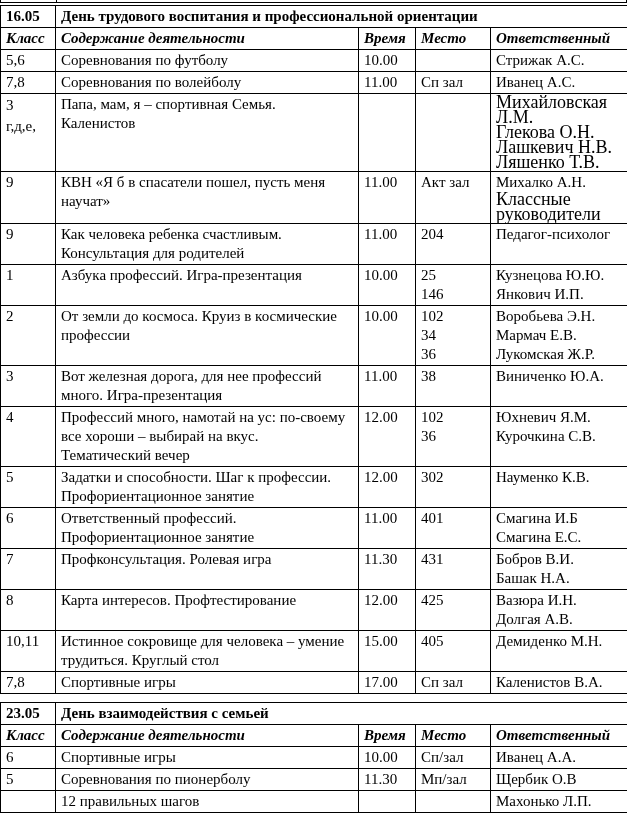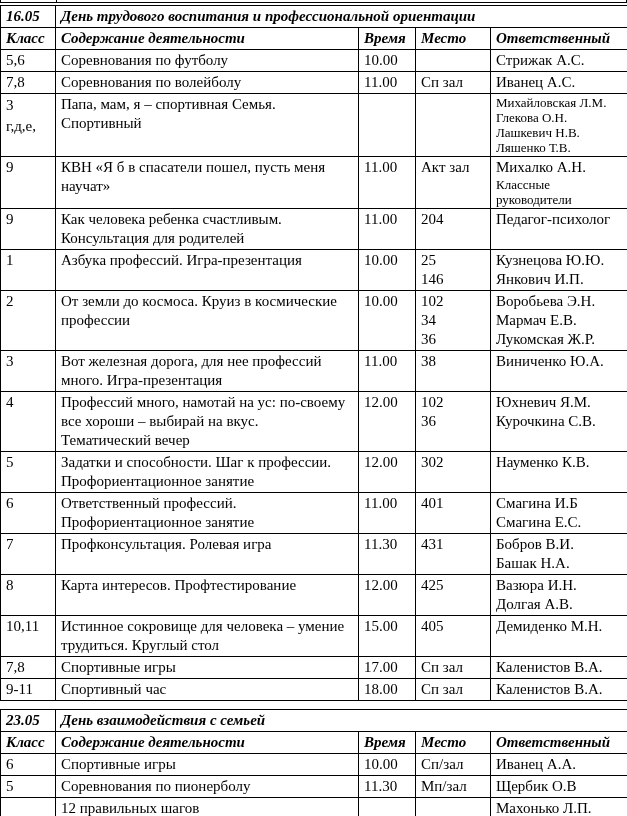--- a/index.html
+++ b/index.html
@@ -37,24 +37,24 @@
   table.schedule + table.schedule { margin-top: 8px; }
   td {
     border: 1px solid #000;
     vertical-align: top;
     padding: 1px 4px 1px 5px;
     font-size: 15px;
     line-height: 19px;
     overflow: hidden;
     word-wrap: break-word;
   }
-  tr.section-header-row td { font-weight: bold; font-style: italic; }
+  tr.section-header-row td { font-weight: bold; }
   tr.col-header-row td { font-weight: bold; font-style: italic; }
   .line { display: block; }
-  .line.small { font-size: 13px; line-height: 15px; }
+  .line.small { font-size: 18px; line-height: 15px; }
   .spaced .line { line-height: 21px; }
 </style>
 </head>
 <body>
 
 <div class="top-fragment">
   <div class="frag-divider"></div>
 </div>
 
 <div id="tables-root">
@@ -106,21 +106,21 @@
             <div class="line">Иванец А.С.</div>
           </td>
         </tr>
         <tr>
           <td class="spaced">
             <div class="line">3</div>
             <div class="line">г,д,е,</div>
           </td>
           <td>
             <div class="line">Папа, мам, я – спортивная Семья.</div>
-            <div class="line">Спортивный</div>
+            <div class="line">Каленистов</div>
           </td>
           <td></td>
           <td></td>
           <td>
             <div class="line small">Михайловская Л.М.</div>
             <div class="line small">Глекова О.Н.</div>
             <div class="line small">Лашкевич Н.В.</div>
             <div class="line small">Ляшенко Т.В.</div>
           </td>
         </tr>
@@ -311,35 +311,20 @@
           </td>
         </tr>
         <tr>
           <td>
             <div class="line">7,8</div>
           </td>
           <td>
             <div class="line">Спортивные игры</div>
           </td>
           <td>17.00</td>
-          <td>
-            <div class="line">Сп зал</div>
-          </td>
-          <td>
-            <div class="line">Каленистов В.А.</div>
-          </td>
-        </tr>
-        <tr>
-          <td>
-            <div class="line">9-11</div>
-          </td>
-          <td>
-            <div class="line">Спортивный час</div>
-          </td>
-          <td>18.00</td>
           <td>
             <div class="line">Сп зал</div>
           </td>
           <td>
             <div class="line">Каленистов В.А.</div>
           </td>
         </tr>
       </tbody>
     </table>
     <table class="schedule">

